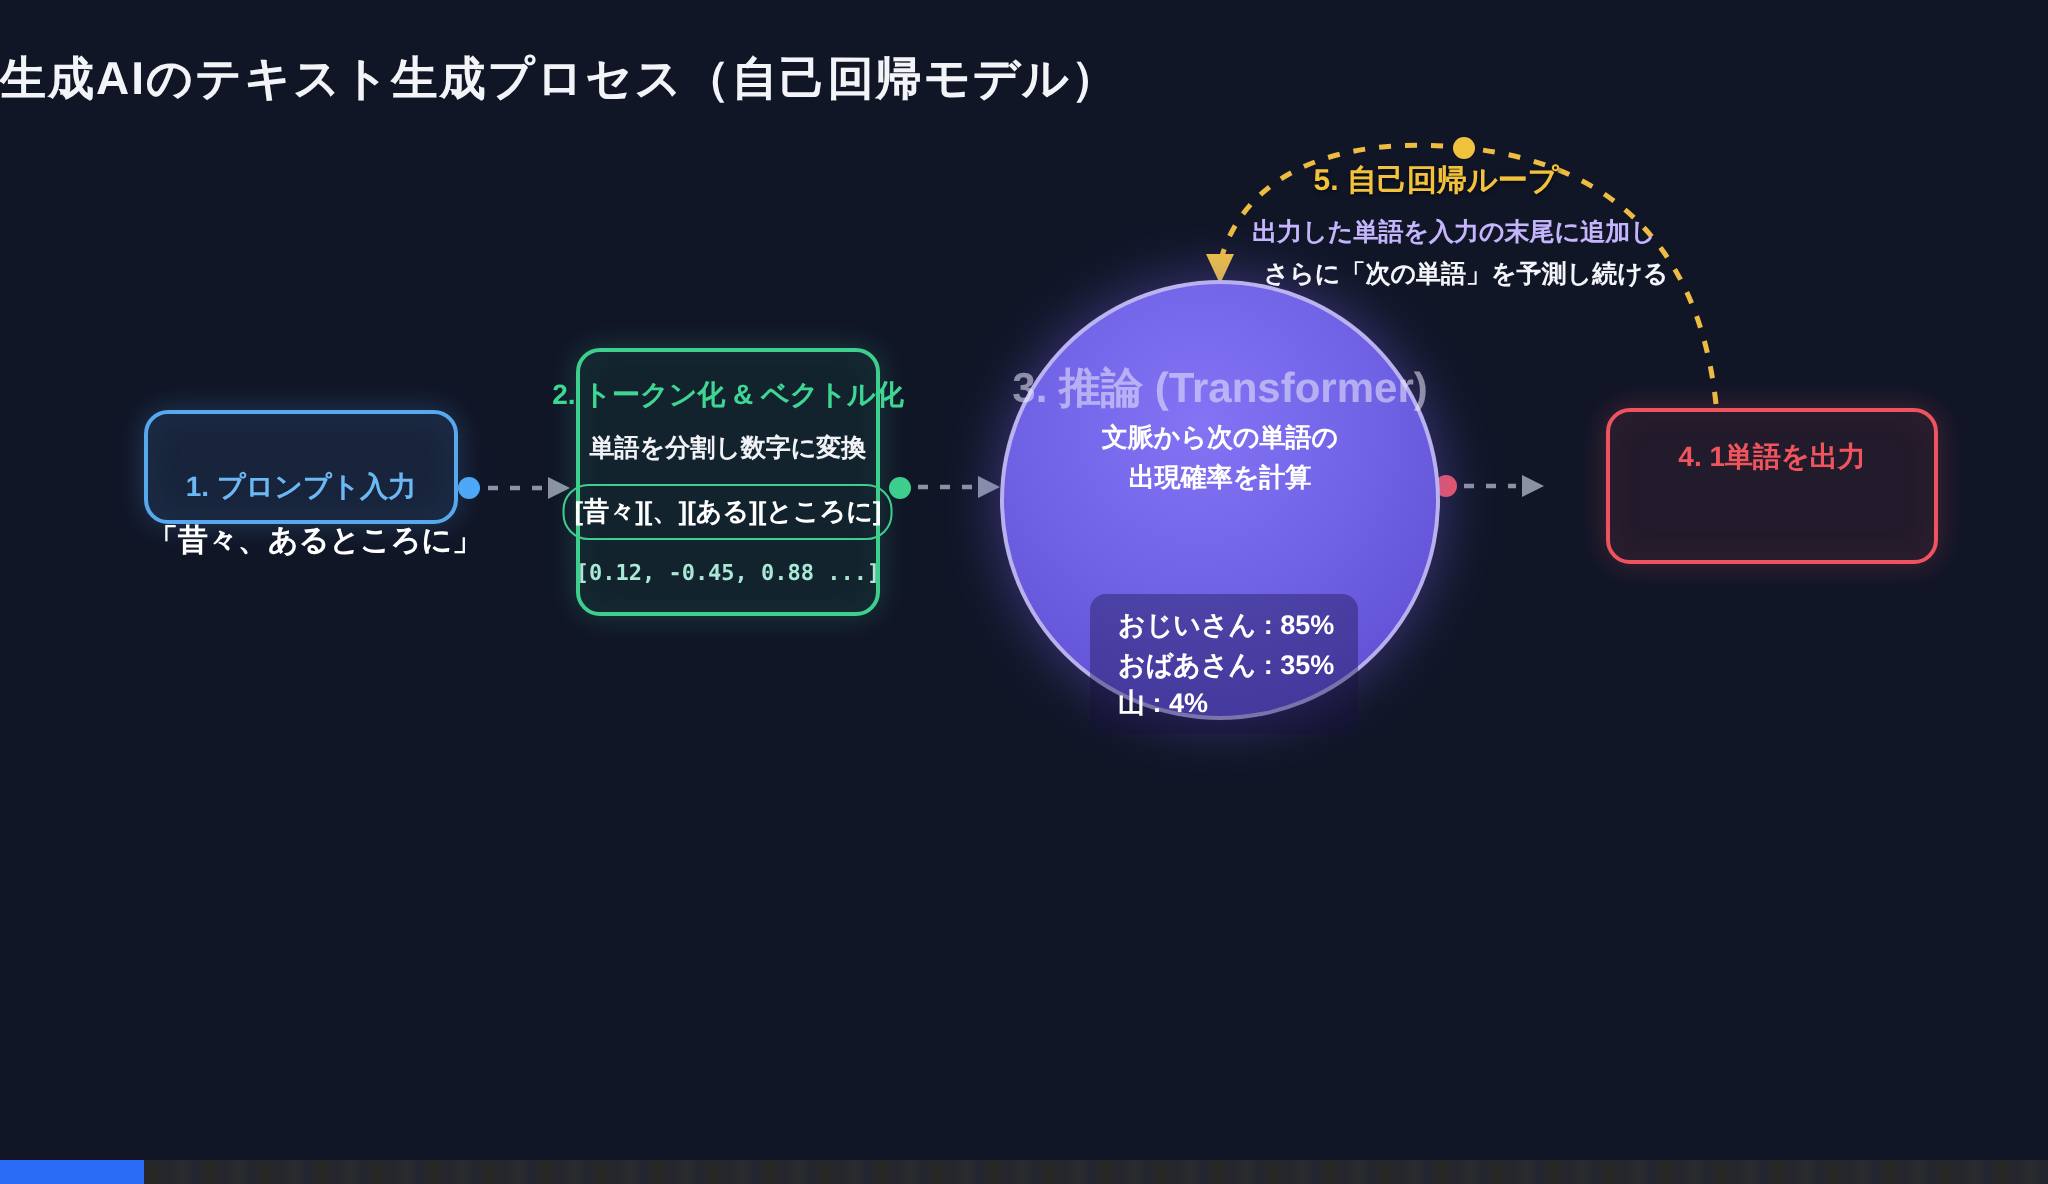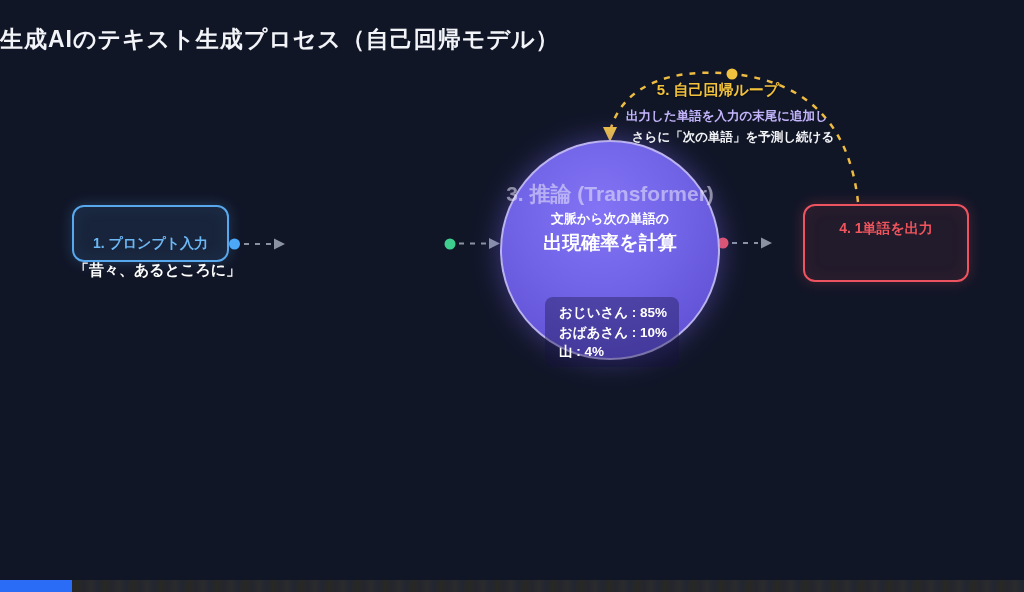--- a/index.html
+++ b/index.html
@@ -84,21 +84,21 @@
     background: radial-gradient(circle at 45% 32%, #8274f4 0%, #7163e6 45%, #6152d6 80%, #5a4bcd 100%);
     box-shadow: 0 0 28px rgba(118,100,238,0.45);
     text-align: center;
   }
   .circle-label {
     position: absolute; top: 38px; width: 100%;
     color: rgba(236,233,252,0.55);
     font-size: 21px; font-weight: bold; white-space: nowrap;
   }
   .circle-desc1 { position: absolute; top: 68px; width: 100%; color: #ffffff; font-size: 13px; font-weight: bold; }
-  .circle-desc2 { position: absolute; top: 88px; width: 100%; color: #ffffff; font-size: 19px; font-weight: bold; }
+  .circle-desc2 { position: absolute; top: 88px; width: 100%; color: #ffffff; font-size: 13px; font-weight: bold; }
   .prob-box {
     position: absolute; left: 43px; top: 112px; width: 134px; height: 70px;
     background: rgba(22,16,64,0.38);
     border-radius: 8px;
     padding: 6px 0 0 14px;
     text-align: left;
     margin-top: 43px;
   }
   .prob-item { color: #ffffff; font-size: 13.5px; font-weight: bold; line-height: 19.5px; white-space: nowrap; }
 
@@ -165,28 +165,34 @@
     <path d="M 858 202 C 850 128, 810 82, 733 74 C 667 67, 623 88, 611 128" fill="none" stroke="#eebc42" stroke-width="2.5" stroke-dasharray="6 7"></path>
     <circle cx="732" cy="74" r="5.5" fill="#f0c23e"></circle>
     <polygon points="603,127 617,127 610,142" fill="#f0c23e"></polygon>
   </svg>
 
   <div class="box box-prompt">
     <div class="box-label">1. プロンプト入力</div>
     <div class="box-text">「昔々、あるところに」</div>
   </div>
 
+  <div class="box box-tokenize">
+    <div class="box-label">2. トークン化 &amp; ベクトル化</div>
+    <div class="tokenize-desc">単語を分割し数字に変換</div>
+    <div class="token-pill">[昔々][、][ある][ところに]</div>
+    <div class="vector-text">[0.12, -0.45, 0.88 ...]</div>
+  </div>
 
   <div class="circle-inference">
     <div class="circle-label">3. 推論 (Transformer)</div>
     <div class="circle-desc1">文脈から次の単語の</div>
     <div class="circle-desc2">出現確率を計算</div>
     <div class="prob-box">
       <div class="prob-item">おじいさん : 85%</div>
-      <div class="prob-item">おばあさん : 10%</div>
+      <div class="prob-item">おばあさん : 35%</div>
       <div class="prob-item">山 : 4%</div>
     </div>
   </div>
 
   <div class="box box-output">
     <div class="box-label">4. 1単語を出力</div>
   </div>
 
   <div class="loop-label">5. 自己回帰ループ</div>
   <div class="loop-desc1">出力した単語を入力の末尾に追加し</div>

